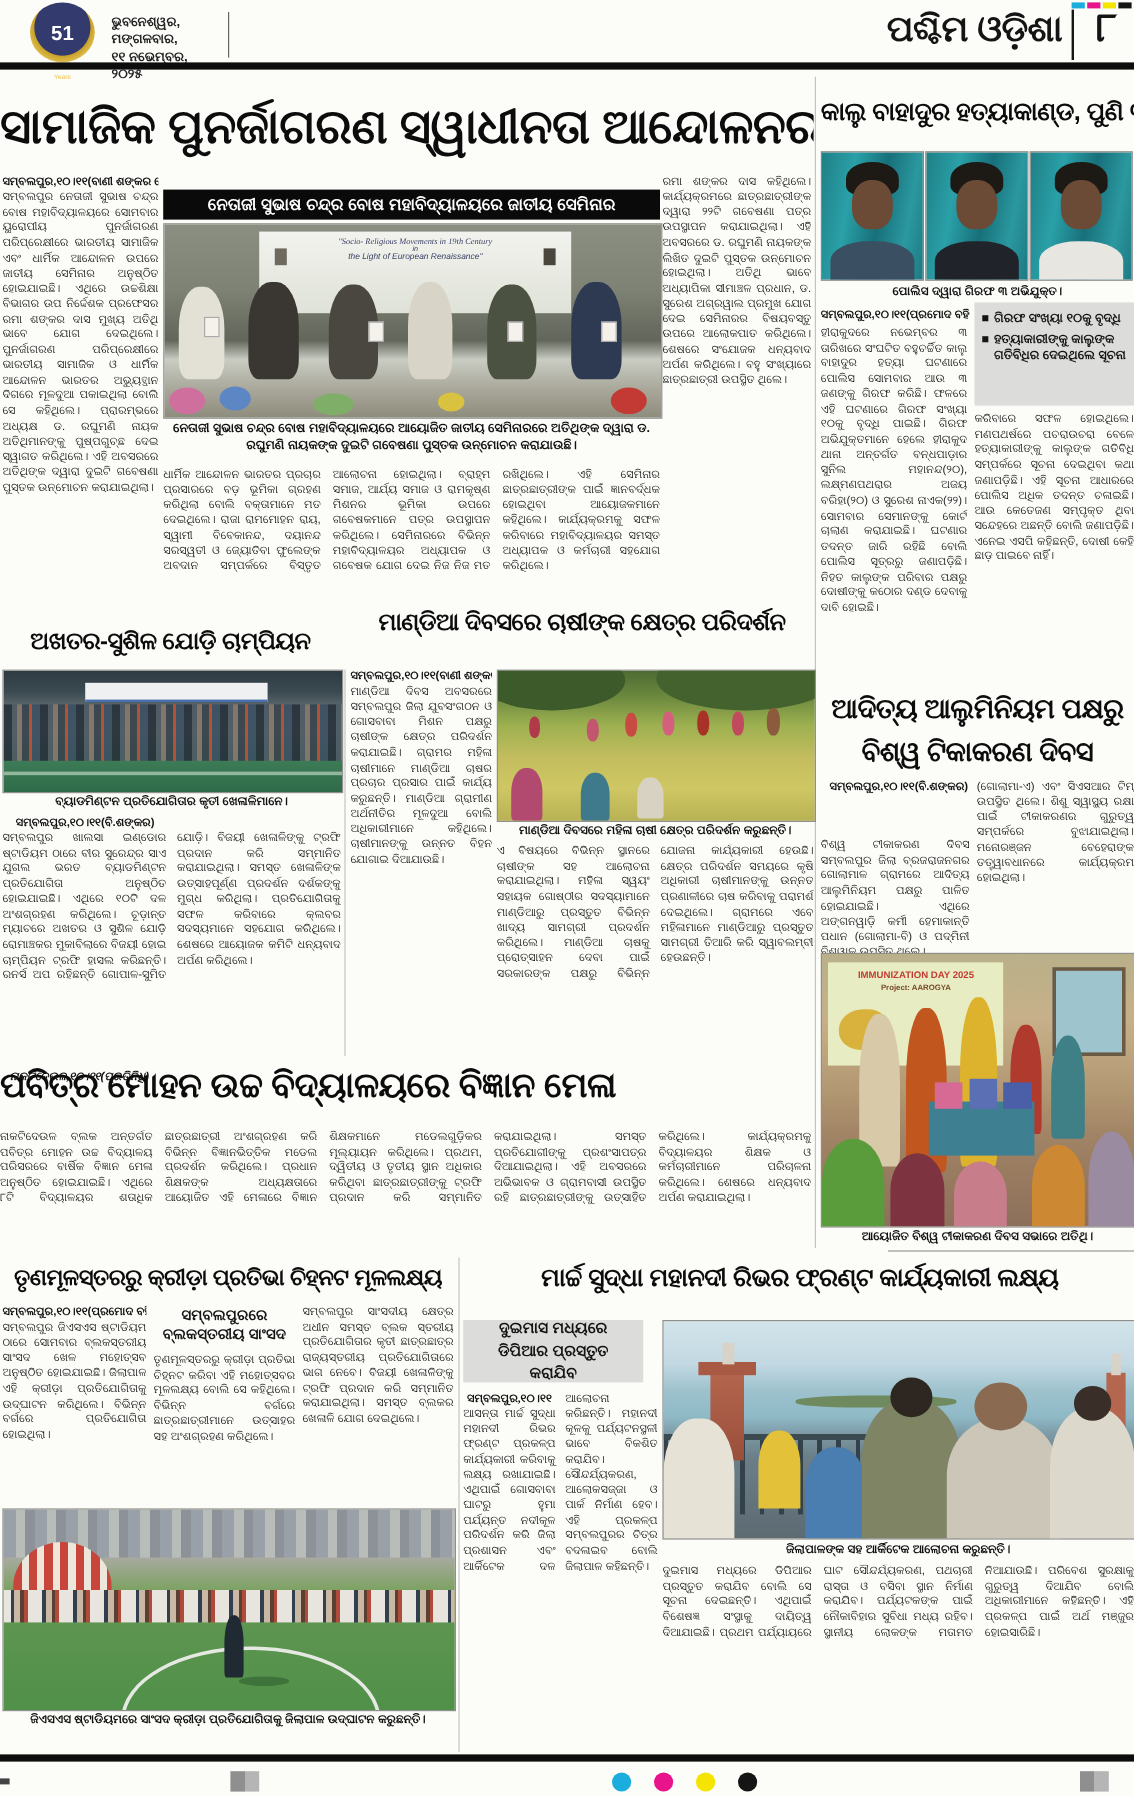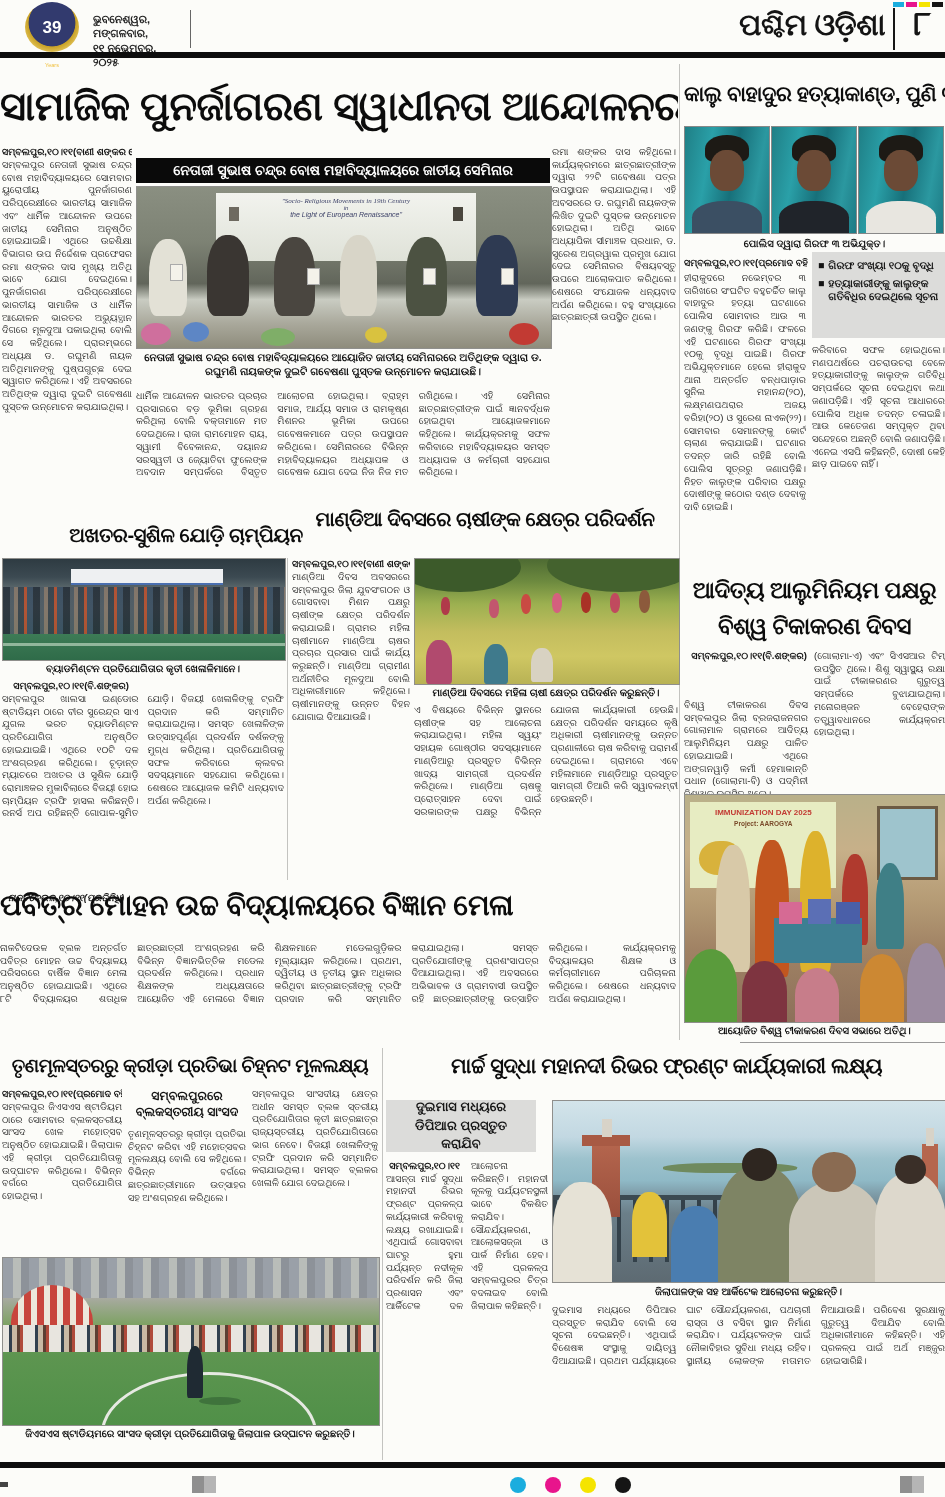--- a/index.html
+++ b/index.html
@@ -43,21 +43,21 @@
 <div class="page">
 
   <div class="abs" style="left:0;top:0;width:945px;height:58px;">
     <span class="blob" style="left:893px;top:2px;width:11px;height:5px;background:#1badde;"></span>
     <span class="blob" style="left:906px;top:2px;width:11px;height:5px;background:#e8148c;"></span>
     <span class="blob" style="left:919px;top:2px;width:11px;height:5px;background:#f5e400;"></span>
     <span class="blob" style="left:932px;top:2px;width:11px;height:5px;background:#151515;"></span>
 
     <div class="badge">
       <span class="t1">ଧରିତ୍ରୀ</span>
-      <span class="t2">39</span>
+      <span class="t2">51</span>
       <span class="t3">Years</span>
     </div>
     <div class="mast-date">
       <div>ଭୁବନେଶ୍ୱର, ମଙ୍ଗଳବାର,</div>
       <div>୧୧ ନଭେମ୍ବର, ୨୦୨୫</div>
     </div>
     <span class="blob" style="left:190px;top:10px;width:1px;height:38px;background:#666;"></span>
     <div class="section-name">ପଶ୍ଚିମ ଓଡ଼ିଶା</div>
     <span class="blob" style="left:893px;top:8px;width:2px;height:42px;background:#161616;"></span>
     <div class="page-no">୮</div>
@@ -126,21 +126,21 @@
       <span>ଗିରଫ ସଂଖ୍ୟା ୧୦କୁ ବୃଦ୍ଧି</span>
     </div>
     <div class="bullet-row">
       <span>■</span>
       <span>ହତ୍ୟାକାରୀଙ୍କୁ କାଲୁଙ୍କ ଗତିବିଧିର ଦେଇଥିଲେ ସୂଚନା</span>
     </div>
   </div>
   <div class="body-text" style="left:684px;top:272px;width:122px;height:286px;">ହୀରାକୁଦରେ ନଭେମ୍ବର ୩ ତାରିଖରେ ସଂଘଟିତ ବହୁଚର୍ଚ୍ଚିତ କାଲୁ ବାହାଦୁର ହତ୍ୟା ଘଟଣାରେ ପୋଲିସ ସୋମବାର ଆଉ ୩ ଜଣଙ୍କୁ ଗିରଫ କରିଛି। ଫଳରେ ଏହି ଘଟଣାରେ ଗିରଫ ସଂଖ୍ୟା ୧୦କୁ ବୃଦ୍ଧି ପାଇଛି। ଗିରଫ ଅଭିଯୁକ୍ତମାନେ ହେଲେ ହୀରାକୁଦ ଥାନା ଅନ୍ତର୍ଗତ ବନ୍ଧପାଡ଼ାର ସୁନିଲ ମହାନନ୍ଦ(୨୦), ଲକ୍ଷ୍ମଣପଥରାର ଅଜୟ ବରିହା(୨୦) ଓ ସୁରେଶ ନାଏକ(୨୨)। ସୋମବାର ସେମାନଙ୍କୁ କୋର୍ଟ ଚାଲାଣ କରାଯାଇଛି। ଘଟଣାର ତଦନ୍ତ ଜାରି ରହିଛି ବୋଲି ପୋଲିସ ସୂତ୍ରରୁ ଜଣାପଡ଼ିଛି। ନିହତ କାଲୁଙ୍କ ପରିବାର ପକ୍ଷରୁ ଦୋଷୀଙ୍କୁ କଠୋର ଦଣ୍ଡ ଦେବାକୁ ଦାବି ହୋଇଛି।</div>
   <div class="body-text" style="left:812px;top:344px;width:133px;height:214px;">କରିବାରେ ସଫଳ ହୋଇଥିଲେ। ମଣପଥର୍ଷରେ ପଚରାଉଚରା ବେଳେ ହତ୍ୟାକାରୀଙ୍କୁ କାଲୁଙ୍କ ଗତିବିଧି ସମ୍ପର୍କରେ ସୂଚନା ଦେଇଥିବା କଥା ଜଣାପଡ଼ିଛି। ଏହି ସୂଚନା ଆଧାରରେ ପୋଲିସ ଅଧିକ ତଦନ୍ତ ଚଳାଇଛି। ଆଉ କେତେଜଣ ସମ୍ପୃକ୍ତ ଥିବା ସନ୍ଦେହରେ ଅଛନ୍ତି ବୋଲି ଜଣାପଡ଼ିଛି। ଏନେଇ ଏସପି କହିଛନ୍ତି, ଦୋଷୀ କେହି ଛାଡ଼ ପାଇବେ ନାହିଁ।</div>
 
-  <div class="headline" style="left:0;top:516px;width:284px;height:38px;font-size:20px;line-height:38px;text-align:center;margin-left:44px;">ଅଖତର-ସୁଶିଳ ଯୋଡ଼ି ଚାମ୍ପିୟନ</div>
+  <div class="headline" style="left:0;top:516px;width:284px;height:38px;font-size:20px;line-height:38px;text-align:center;">ଅଖତର-ସୁଶିଳ ଯୋଡ଼ି ଚାମ୍ପିୟନ</div>
   <div class="photo" style="left:2px;top:558px;width:282px;height:101px;background:linear-gradient(180deg,#2e3b42 0%,#3c4a52 18%,#5d6a6e 30%,#7a8277 48%,#3e7d57 72%,#2f6b49 100%);">
     <span class="blob" style="left:24%;top:10%;width:54%;height:14%;background:#eef0f2;border-bottom:2px solid #4a6fb0;"></span>
     <span class="blob" style="left:0;top:28%;width:100%;height:46%;opacity:.9;background:repeating-linear-gradient(90deg,#26303a 0 7px,#4e5a64 7px 11px,#86776a 11px 15px,#37424c 15px 21px,#b8502f 21px 24px,#3b4f63 24px 30px);"></span>
     <span class="blob" style="left:0;bottom:14%;width:100%;height:3px;background:#cfe3cf;opacity:.6;"></span>
   </div>
   <div class="caption" style="left:2px;top:662px;width:282px;height:14px;font-size:10px;">ବ୍ୟାଡମିଣ୍ଟନ ପ୍ରତିଯୋଗିତାର କୃତୀ ଖେଳାଳିମାନେ।</div>
   <div class="dateline" style="left:2px;top:680px;width:138px;">ସମ୍ବଲପୁର,୧୦।୧୧(ବି.ଶଙ୍କର)</div>
   <div class="body-text" style="left:2px;top:693px;width:282px;height:187px;column-count:2;column-gap:9px;">ସମ୍ବଲପୁର ଖାଲସା ଇଣ୍ଡୋର ଷ୍ଟାଡିୟମ ଠାରେ ବୀର ସୁରେନ୍ଦ୍ର ସାଏ ଯୁଗଲ ଭରତ ବ୍ୟାଡମିଣ୍ଟନ ପ୍ରତିଯୋଗିତା ଅନୁଷ୍ଠିତ ହୋଇଯାଇଛି। ଏଥିରେ ୧୦ଟି ଦଳ ଅଂଶଗ୍ରହଣ କରିଥିଲେ। ଚୂଡ଼ାନ୍ତ ମ୍ୟାଚରେ ଅଖତର ଓ ସୁଶିଳ ଯୋଡ଼ି ରୋମାଞ୍ଚକର ମୁକାବିଲାରେ ବିଜୟୀ ହୋଇ ଚାମ୍ପିୟନ ଟ୍ରଫି ହାସଲ କରିଛନ୍ତି। ରନର୍ସ ଅପ ରହିଛନ୍ତି ଗୋପାଳ-ସୁମିତ ଯୋଡ଼ି। ବିଜୟୀ ଖେଳାଳିଙ୍କୁ ଟ୍ରଫି ପ୍ରଦାନ କରି ସମ୍ମାନିତ କରାଯାଇଥିଲା। ସମସ୍ତ ଖେଳାଳିଙ୍କ ଉତ୍ସାହପୂର୍ଣ୍ଣ ପ୍ରଦର୍ଶନ ଦର୍ଶକଙ୍କୁ ମୁଗ୍ଧ କରିଥିଲା। ପ୍ରତିଯୋଗିତାକୁ ସଫଳ କରିବାରେ କ୍ଲବର ସଦସ୍ୟମାନେ ସହଯୋଗ କରିଥିଲେ। ଶେଷରେ ଆୟୋଜକ କମିଟି ଧନ୍ୟବାଦ ଅର୍ପଣ କରିଥିଲେ।</div>
 
   <div class="vrule" style="left:287px;top:558px;height:322px;"></div>

